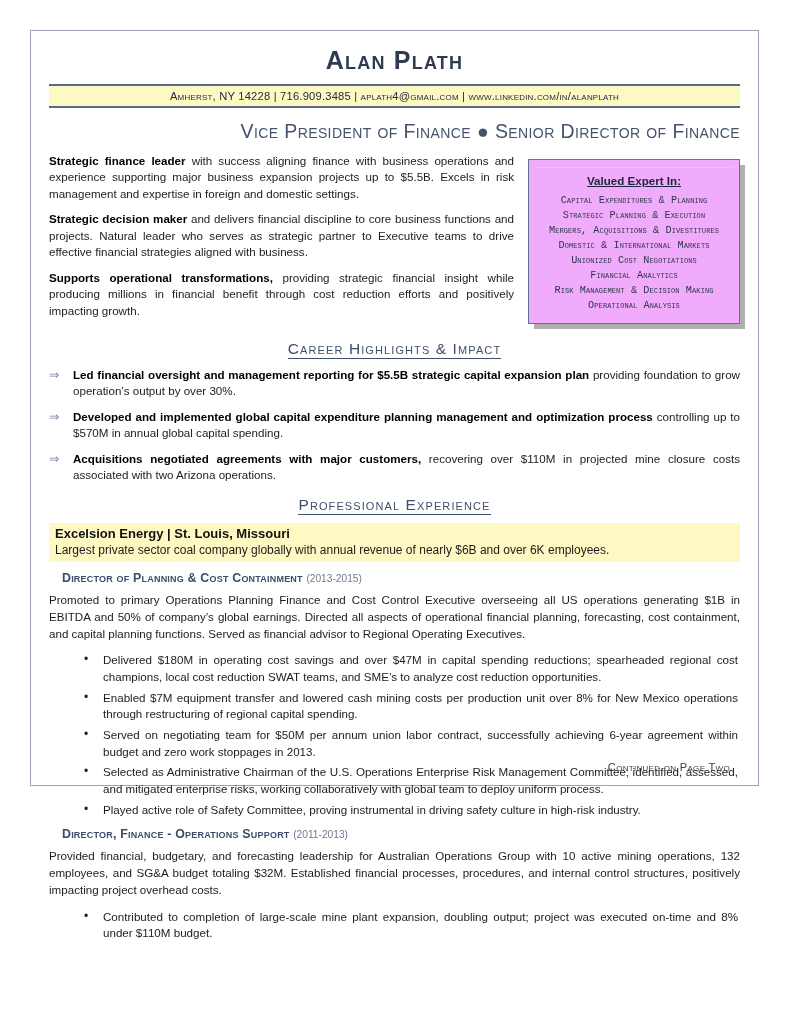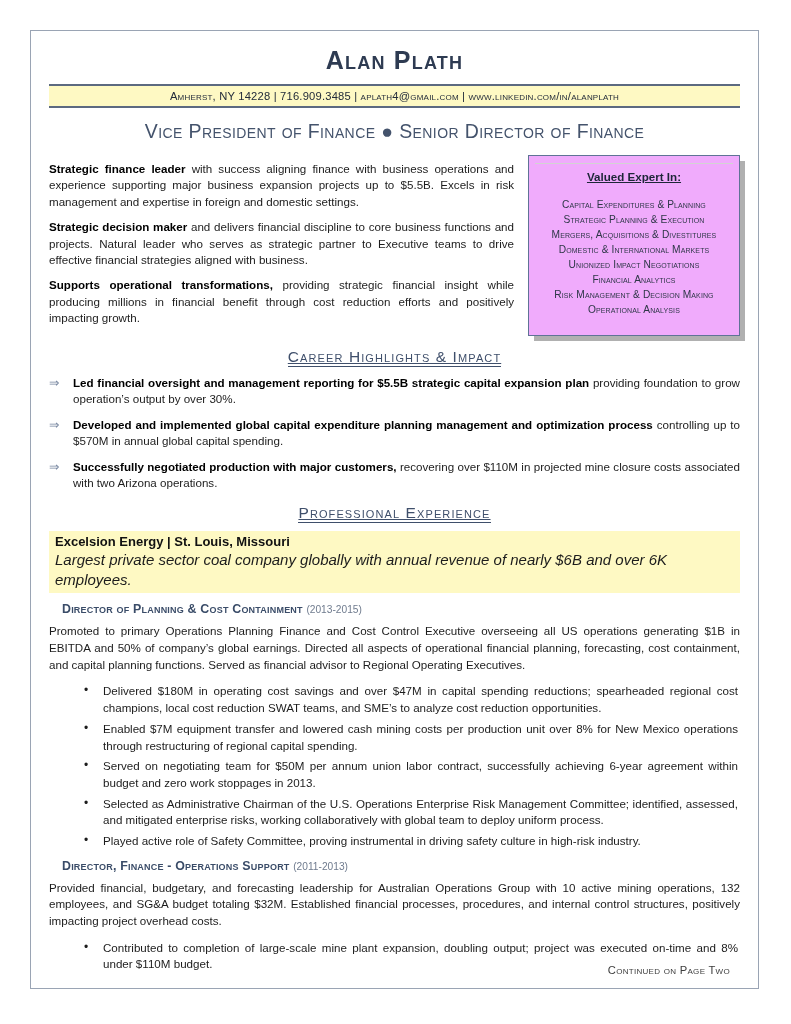--- a/index.html
+++ b/index.html
@@ -13,21 +13,21 @@
     font-family: "Liberation Sans", sans-serif;
     color: #1a1a1a;
     overflow: hidden;
   }
 
   .page {
     position: absolute;
     left: 30px;
     top: 30px;
     width: 729px;
-    height: 959px;
+    height: 756px;
     border: 1px solid #9aa4b4;
     box-sizing: border-box;
     background: #ffffff;
   }
 
   .page-inner {
     padding: 14px 18px 10px 18px;
     box-sizing: border-box;
     height: 100%;
     position: relative;
@@ -53,33 +53,33 @@
     text-align: center;
     font-size: 11.2px;
     color: #222b3a;
     padding: 3px 0 3px 0;
     font-variant: small-caps;
     letter-spacing: 0.2px;
     line-height: 1.25;
   }
 
   .tagline {
-    text-align: center;
+    text-align: right;
     font-size: 19.5px;
     color: #44536c;
     font-variant: small-caps;
     letter-spacing: 0.4px;
     margin: 12px 0 11px 0;
     line-height: 1.15;
   }
 
   
   .summary-row {
     display: flex;
-    align-items: flex-end;
+    align-items: center;
     gap: 14px;
   }
   .summary {
     flex: 1 1 auto;
     width: 458px;
   }
   .summary p {
     margin: 0 0 9px 0;
     font-size: 11.6px;
     line-height: 1.42;
@@ -113,22 +113,23 @@
     text-align: center;
     font-size: 11.6px;
     font-weight: bold;
     color: #1d2638;
     text-decoration: underline;
     padding: 6px 0 7px 0;
     border-top: 1px solid #d3d3d3;
   }
   .expert-list {
     list-style: none;
-    margin: 8px;
+    margin: 0;
     padding: 0;
+    font-family: Liberation Mono, monospace;
   }
   .expert-list li {
     text-align: center;
     font-size: 10.2px;
     color: #2d3647;
     font-variant: small-caps;
     line-height: 1.47;
     letter-spacing: 0.1px;
   }
 
@@ -137,21 +138,20 @@
     text-align: center;
     font-size: 15.5px;
     color: #3f4f6b;
     font-variant: small-caps;
     letter-spacing: 1.1px;
     margin: 12px 0 9px 0;
   }
   .section-head span {
     border-bottom: 1.5px solid #3f4f6b;
     padding-bottom: 1px;
-    text-decoration: underline;
   }
 
   
   .hl-item {
     display: flex;
     gap: 8px;
     margin: 0 0 9px 0;
     font-size: 11.6px;
     line-height: 1.42;
   }
@@ -174,22 +174,21 @@
     padding: 3px 6px 4px 6px;
     margin: 0 0 8px 0;
   }
   .company-name {
     font-size: 13px;
     font-weight: bold;
     color: #111111;
     line-height: 1.3;
   }
   .company-desc {
-    font-size: 15px;
-    font-style: italic;
+    font-size: 12px;
     color: #1c1c1c;
     line-height: 1.3;
   }
 
   .job-title {
     font-size: 12.4px;
     color: #3a4c68;
     font-weight: bold;
     font-variant: small-caps;
     letter-spacing: 0.2px;
@@ -266,21 +265,21 @@
 
       <div class="expert-wrap">
         <div class="expert-shadow"></div>
         <div class="expert-box">
           <div class="expert-title">Valued Expert In:</div>
           <ul class="expert-list">
             <li>Capital Expenditures &amp; Planning</li>
             <li>Strategic Planning &amp; Execution</li>
             <li>Mergers, Acquisitions &amp; Divestitures</li>
             <li>Domestic &amp; International Markets</li>
-            <li>Unionized Impact Negotiations</li>
+            <li>Unionized Cost Negotiations</li>
             <li>Financial Analytics</li>
             <li>Risk Management &amp; Decision Making</li>
             <li>Operational Analysis</li>
           </ul>
         </div>
       </div>
     </div>
 
     <div class="section-head"><span>Career Highlights &amp; Impact</span></div>
 
@@ -288,21 +287,21 @@
       <div class="hl-item">
         <div class="hl-arrow">⇒</div>
         <div class="hl-text"><b>Led financial oversight and management reporting for $5.5B strategic capital expansion plan</b><span> providing foundation to grow operation’s output by over 30%.</span></div>
       </div>
       <div class="hl-item">
         <div class="hl-arrow">⇒</div>
         <div class="hl-text"><b>Developed and implemented global capital expenditure planning management and optimization process</b><span> controlling up to $570M in annual global capital spending.</span></div>
       </div>
       <div class="hl-item">
         <div class="hl-arrow">⇒</div>
-        <div class="hl-text"><b>Successfully negotiated production with major customers,</b><span> recovering over $110M in projected mine closure costs associated with two Arizona operations.</span></div>
+        <div class="hl-text"><b>Acquisitions negotiated agreements with major customers,</b><span> recovering over $110M in projected mine closure costs associated with two Arizona operations.</span></div>
       </div>
     </div>
 
     <div class="section-head"><span>Professional Experience</span></div>
 
     <div class="company-bar">
       <div class="company-name">Excelsion Energy | St. Louis, Missouri</div>
       <div class="company-desc">Largest private sector coal company globally with annual revenue of nearly $6B and over 6K employees.</div>
     </div>
 

